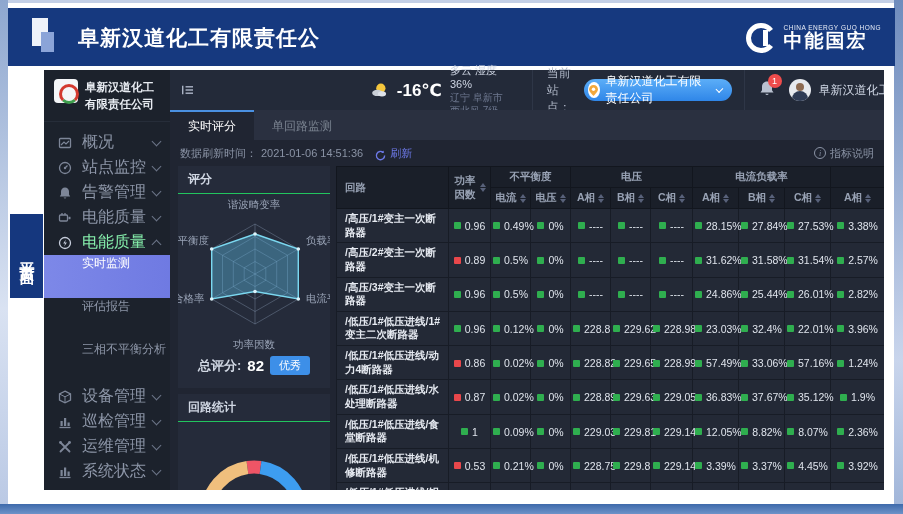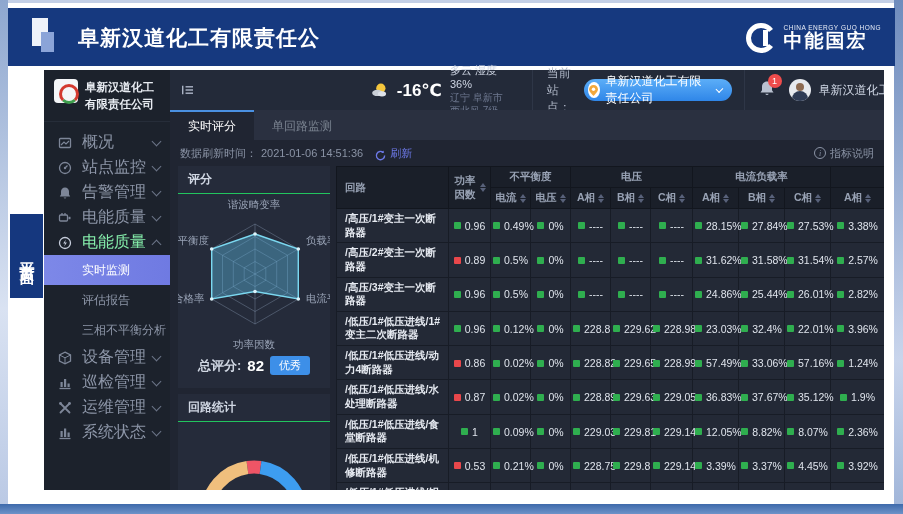--- a/index.html
+++ b/index.html
@@ -35,21 +35,21 @@
     border:3px solid #d33a2f; border-bottom-color:#3f9e4d; }
   .company-name { color:#e8ecf2; font-size:11.5px; font-weight:bold; line-height:1.45; }
   .menu { padding-top:8px; }
   .menu-item { height:25px; display:flex; align-items:center; padding:0 10px 0 14px; color:#8d96a8; font-size:16px; cursor:pointer; }
   .menu-item .mi-icon { width:14px; height:14px; margin-right:10px; color:#7d8698; flex:0 0 14px; }
   .menu-item .mi-label { flex:1; }
   .menu-item.active-parent { color:#86efac; }
   .menu-item.active-parent .mi-icon { color:#c6cddb; }
   .chev { width:7px; height:7px; border-right:1.5px solid #6c7588; border-bottom:1.5px solid #6c7588; transform:rotate(45deg); margin-top:-3px; }
   .chev.up { transform:rotate(-135deg); margin-top:3px; }
-  .submenu-item { height:30px; display:flex; align-items:center; padding-left:38px; color:#8d96a8; font-size:12px; cursor:pointer; }
+  .submenu-item { height:43px; display:flex; align-items:flex-start; padding-left:38px; color:#8d96a8; font-size:12px; cursor:pointer; }
   .submenu-item.selected { background:linear-gradient(90deg,#7d88e8,#6f7ae2); color:#ffffff; }
 
   
   .main-bg { position:absolute; left:170px; top:70px; width:714px; height:420px; background:#202532; }
   .topbar { position:absolute; left:170px; top:70px; width:714px; height:40px; background:#232a39; display:flex; align-items:center; }
   .collapse-btn { margin-left:12px; cursor:pointer; }
   .weather { display:flex; align-items:center; gap:8px; margin-left:178px; }
   .temp { color:#ffffff; font-size:17px; font-weight:bold; }
   .wx-lines { display:flex; flex-direction:column; line-height:1.3; }
   .wx1 { color:#cfd6e4; font-size:11px; }

